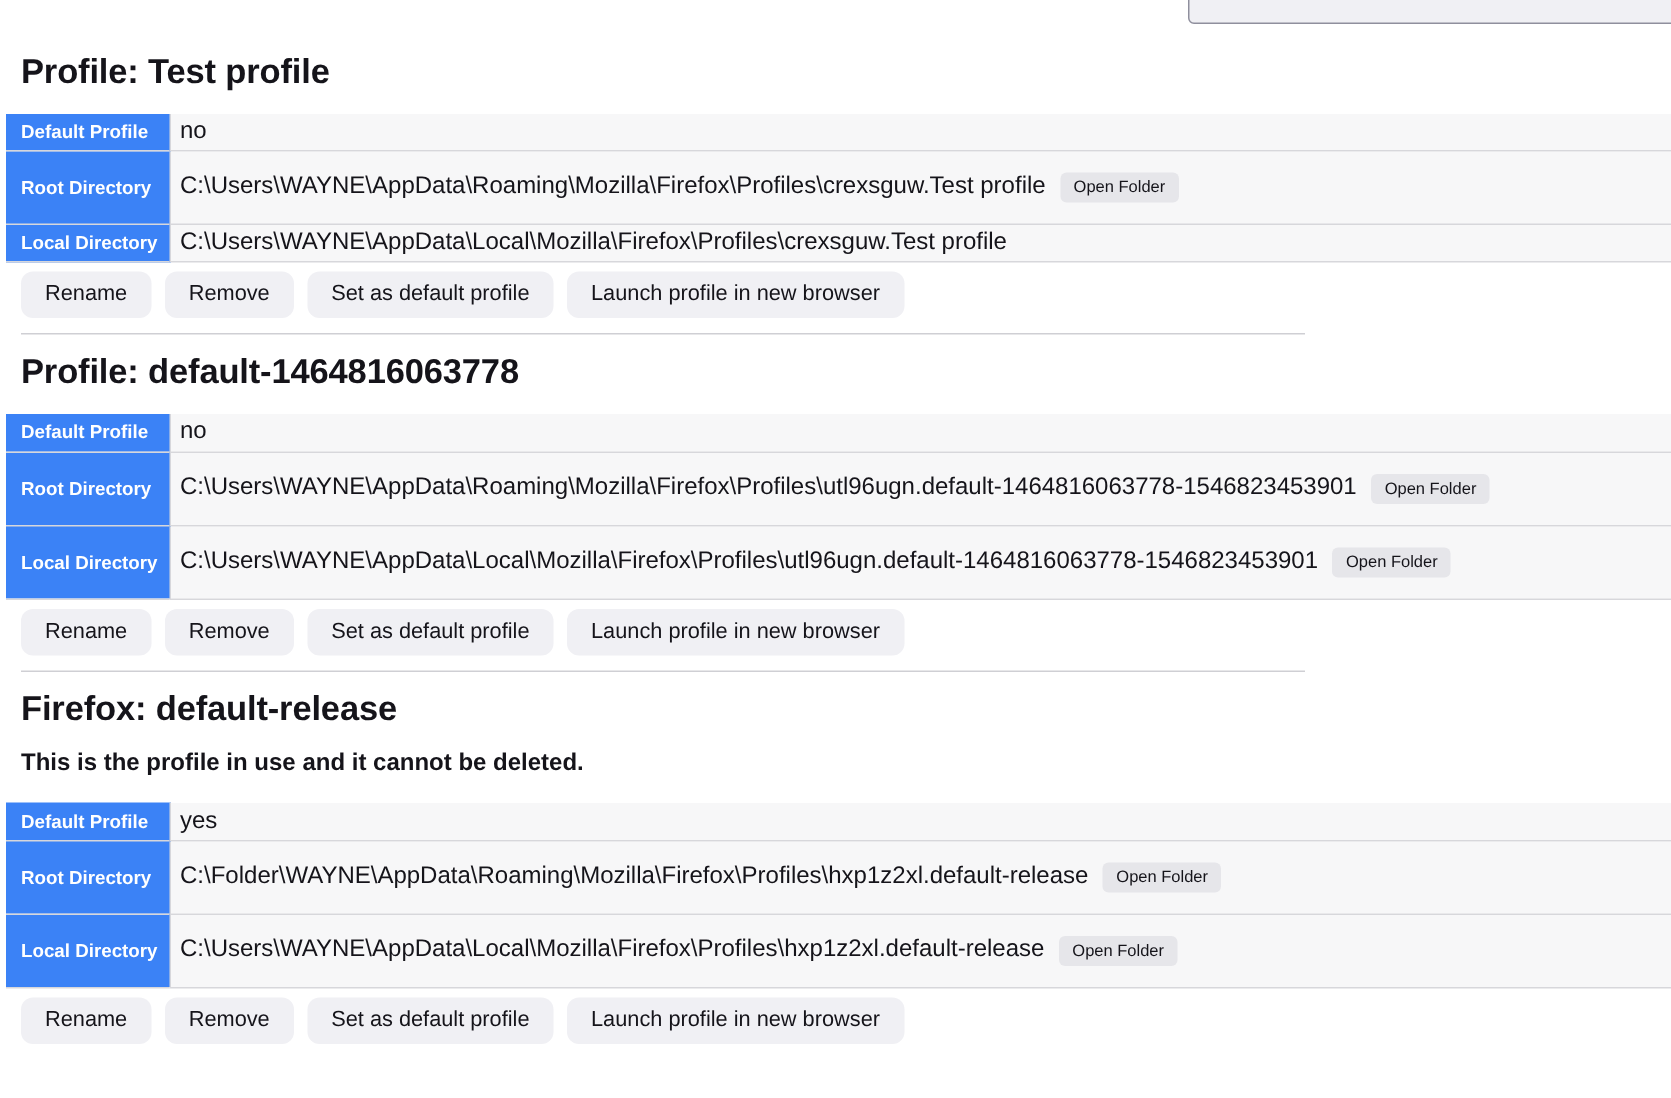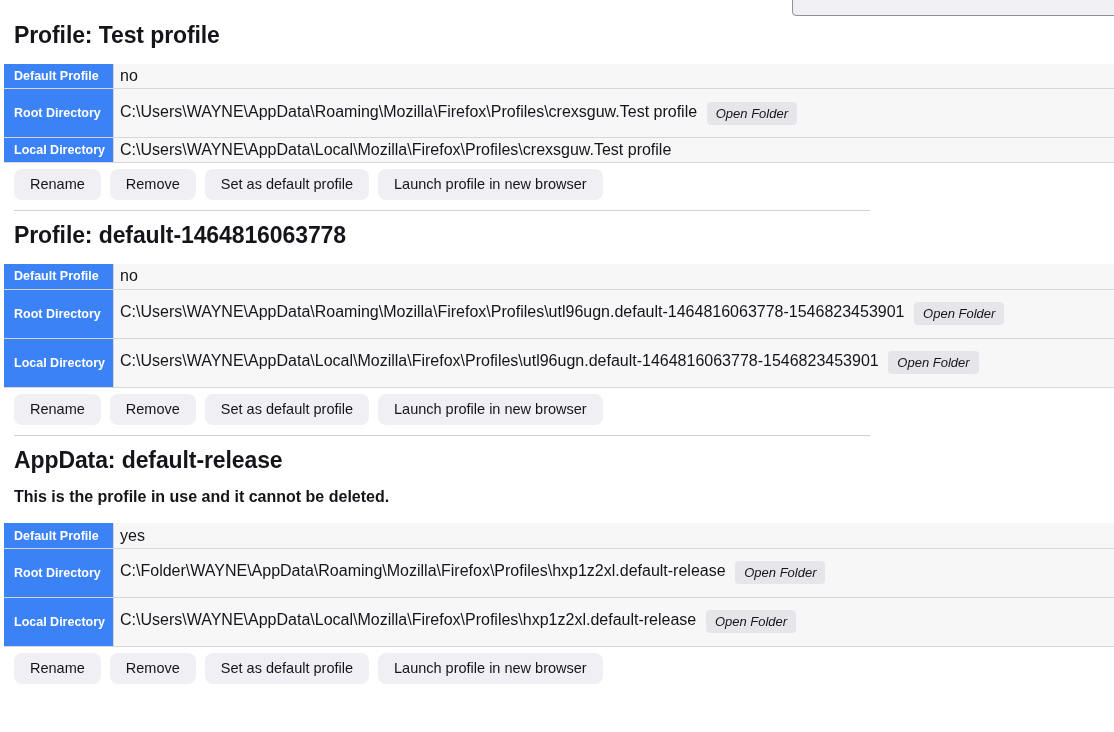--- a/index.html
+++ b/index.html
@@ -37,21 +37,21 @@
     color: #15141a;
     text-align: center;
     line-height: 40px;
     overflow: hidden;
     white-space: nowrap;
   }
 
   .content {
     position: absolute;
     left: 0;
-    top: 0;
+    top: 12px;
     width: 884px;
     padding: 4px;
   }
 
   .profile-section {
     padding: 0 0 0 0;
   }
 
   h2.profile-title {
     font-size: 23px;
@@ -113,25 +113,24 @@
   }
 
   .open-folder-btn {
     display: inline-block;
     margin-left: 6px;
     padding: 4px 9px;
     background: #e6e6ea;
     border: none;
     border-radius: 4px;
     font-family: "Liberation Sans", "DejaVu Sans", sans-serif;
-    font-size: 13px;
+    font-size: 11px;
     color: #15141a;
     cursor: pointer;
     vertical-align: middle;
-    font-style: italic;
   }
 
   .tall-row th.row-label,
   .tall-row td.row-value {
     height: 49px;
   }
 
   .short-row th.row-label,
   .short-row td.row-value {
     height: 25px;
@@ -245,21 +244,21 @@
         <button class="action-btn">Rename</button>
         <button class="action-btn">Remove</button>
         <button class="action-btn">Set as default profile</button>
         <button class="action-btn">Launch profile in new browser</button>
       </div>
     </div>
 
     <hr class="section-divider">
 
     <div class="profile-section">
-      <h2 class="profile-title">AppData: default-release</h2>
+      <h2 class="profile-title">Firefox: default-release</h2>
       <div class="spacer-md"></div>
       <p class="notice">This is the profile in use and it cannot be deleted.</p>
       <div class="spacer-lg"></div>
       <table class="profile-table">
         <tbody>
           <tr class="short-row">
             <th class="row-label">Default Profile</th>
             <td class="row-value">
               <span class="path-text">yes</span>
             </td>

